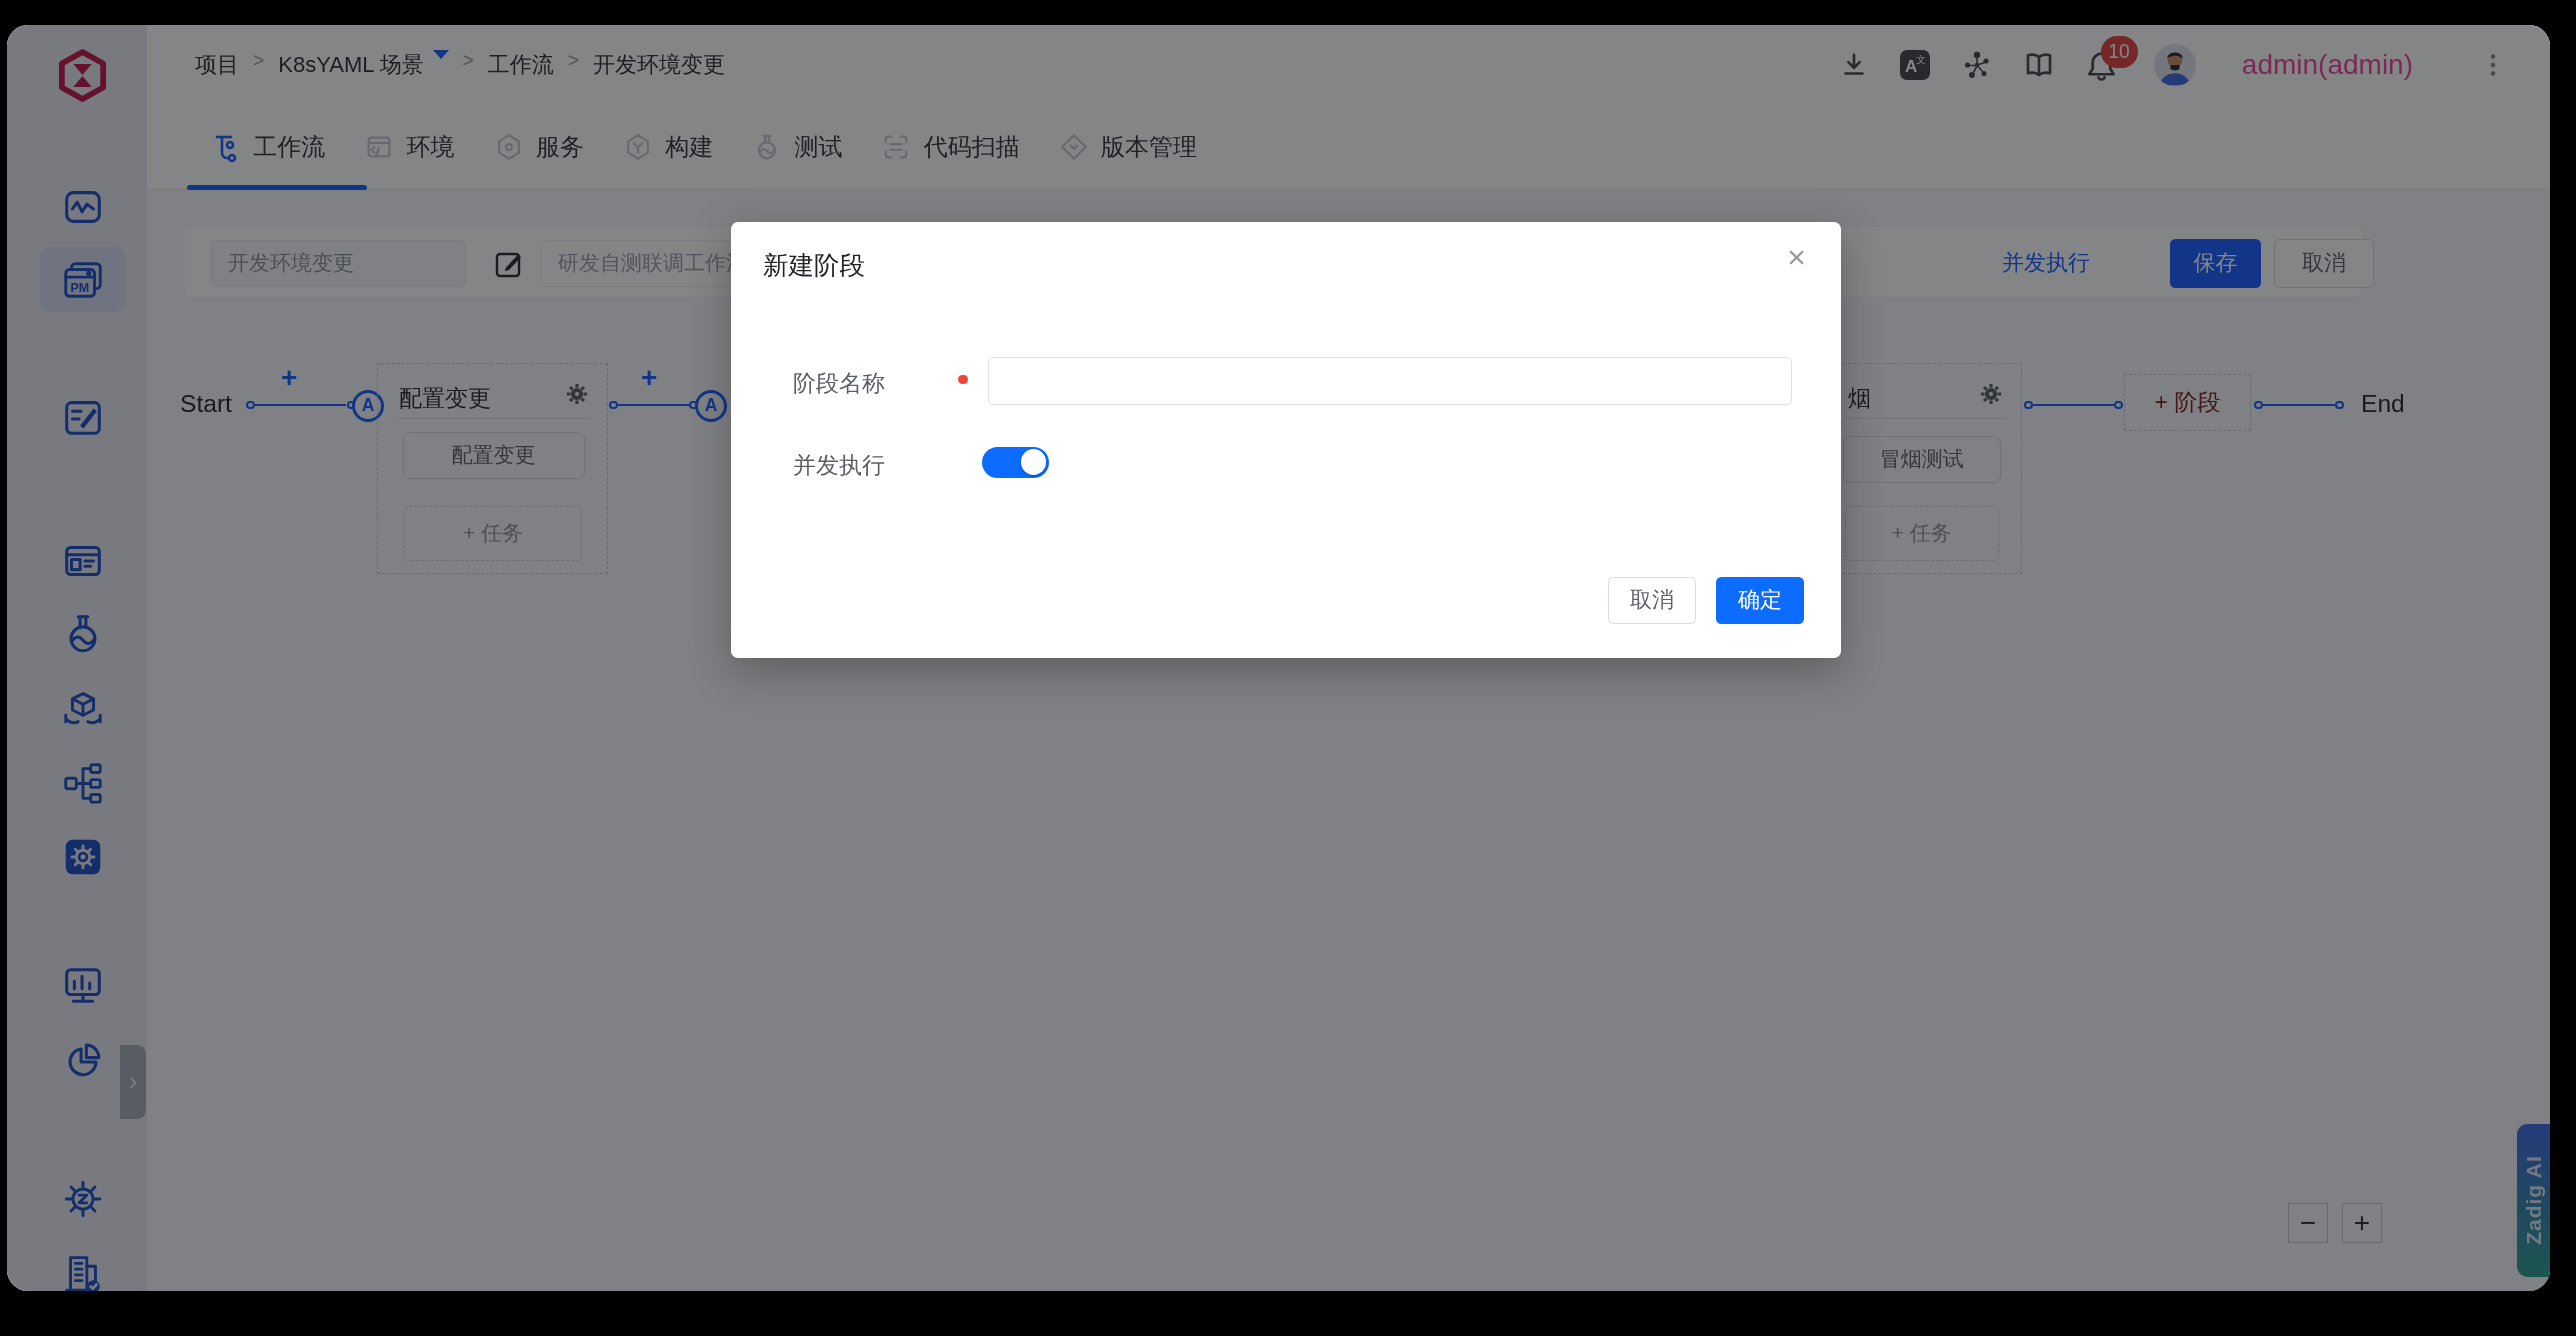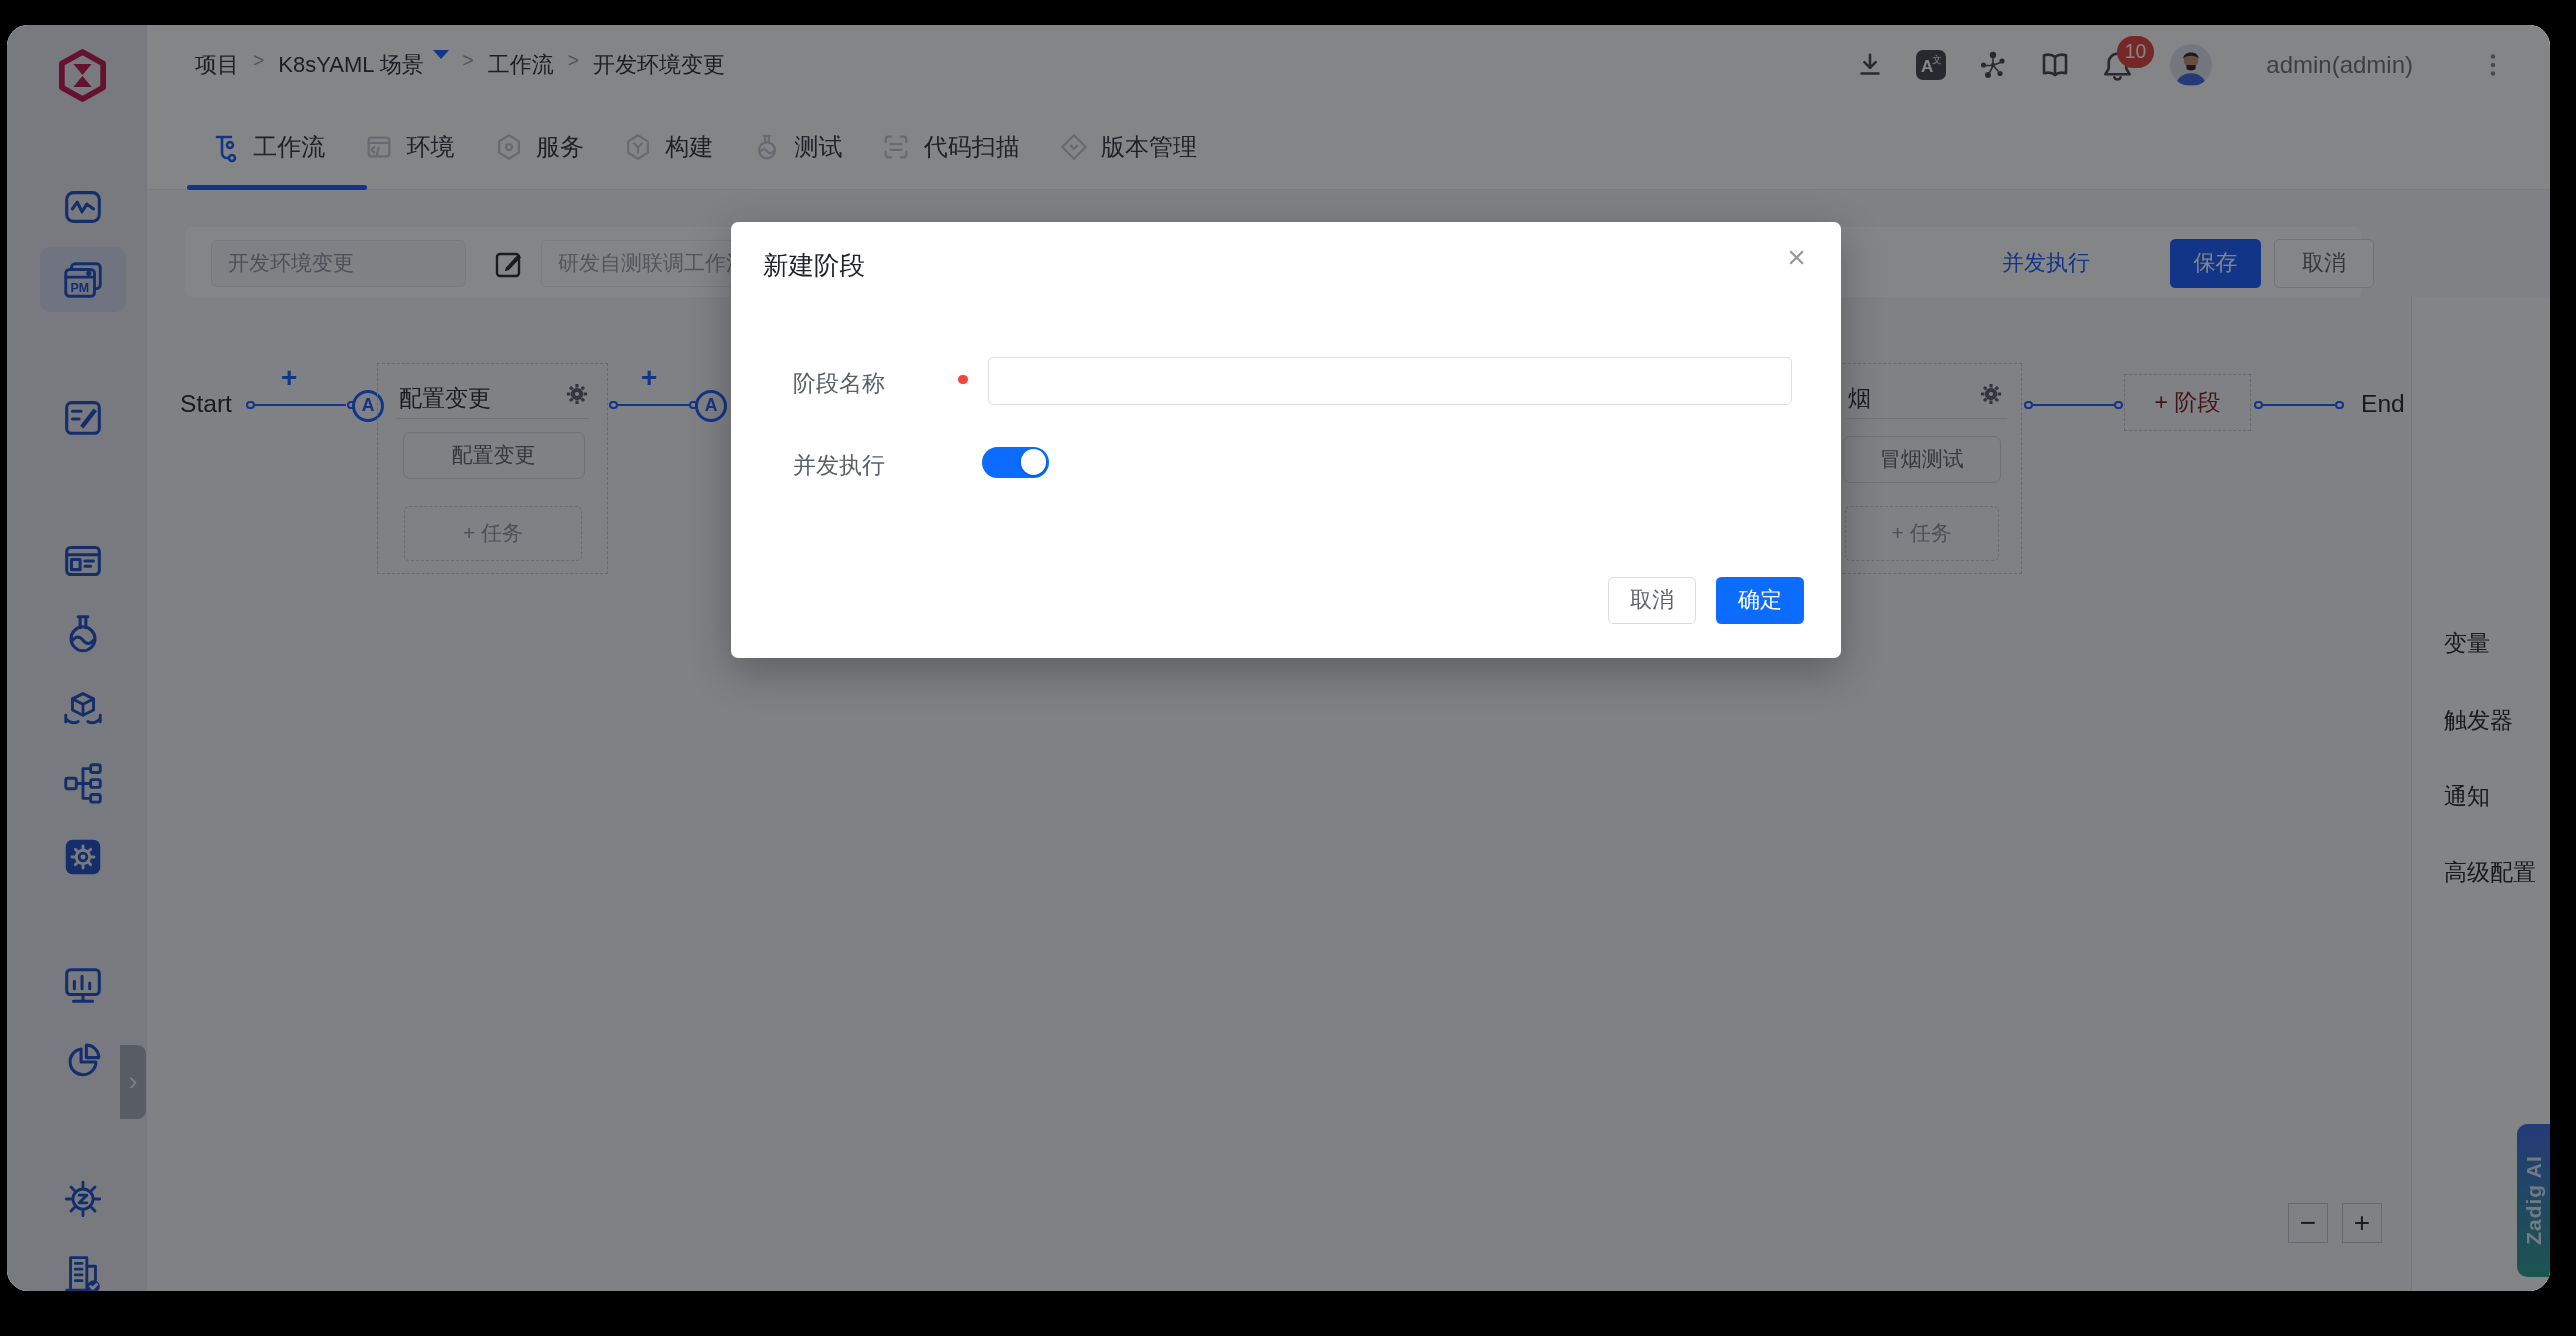--- a/index.html
+++ b/index.html
@@ -11,21 +11,21 @@
   #sidebar{left:0;top:0;width:140px;height:100%;background:#e6e9ee}
   .side-ic{left:53px;width:46px;height:46px;display:flex;justify-content:center}
   #side-active{left:33px;top:222px;width:86px;height:65px;border-radius:10.6px;background:#d4dcf0}
   #collapse-handle{left:113px;top:1020px;width:26px;height:74px;background:#a7adb6;border-radius:0 8.8px 8.8px 0;color:#eef0f3;font-size:26px;display:flex;align-items:center;justify-content:center;z-index:6}
   
   #topbar{left:140px;top:0;width:2403px;height:81px;background:#fff;border-bottom:0.9px solid #e8eaee;display:flex;align-items:center;z-index:5}
   .crumb{font-size:22px;color:#2f3237}
   .crumb-sep{font-size:19.3px;color:#9aa0a8;margin:0 14px}
   .caret{width:0;height:0;border-left:8px solid transparent;border-right:8px solid transparent;border-top:9.7px solid #1a5eff;margin-left:8.8px;display:inline-block}
   #top-actions{margin-left:auto;padding-right:42px;display:flex;align-items:center;gap:30px}
-  #username{font-size:24px;color:#737373;margin-left:23px}
+  #username{font-size:28px;color:#ec4899;margin-left:15px}
   #notif-badge{position:absolute;top:-12.3px;left:16px;min-width:37px;height:32px;border-radius:16px;background:#e0443e;color:#fff;font-size:19.3px;display:flex;align-items:center;justify-content:center;padding:0 5.3px;box-sizing:border-box}
   
   #tabbar{left:140px;top:81px;width:2403px;height:84px;background:#fff;border-bottom:0.9px solid #e8eaee;display:flex;align-items:center;padding-left:62px;gap:39px;box-sizing:border-box;z-index:5}
   .tab{display:flex;align-items:center;gap:12.3px;font-size:24px;color:#33363c}
   #tab-underline{left:180px;top:160px;width:180px;height:5.3px;border-radius:2.6px;background:#1a5eff;z-index:6}
   
   #toolbar-band{left:178px;top:202px;width:2177px;height:70px;background:#fff;border-radius:7px}
   .tb-input{box-sizing:border-box;border-radius:5.3px;font-size:21px;padding:0 16px;display:flex;align-items:center}
   #wf-name{left:204px;top:215px;width:255px;height:47px;background:#f6f7f9;border:0.9px solid #e4e7ec;color:#8d939c}
   #wf-desc{left:534px;top:215px;width:457px;height:47px;background:#fff;border:0.9px solid #ecedf1;color:#9aa0a8}
@@ -384,26 +384,20 @@
     <span class="a dot" style="left:1967px;top:211px"></span>
 
     <div class="a" id="add-stage" style="left:1977px;top:184px">+ 阶段</div>
 
     <span class="a dot" style="left:2107px;top:211px"></span>
     <span class="a line" style="left:2116px;top:214px;width:72px"></span>
     <span class="a dot" style="left:2188px;top:211px"></span>
     <span class="a node-label" style="left:2214px;top:200px">End</span>
   </div>
 
-  <aside class="a" id="right-panel">
-    <span class="panel-item" style="top:331px">变量</span>
-    <span class="panel-item" style="top:408px">触发器</span>
-    <span class="panel-item" style="top:484px">通知</span>
-    <span class="panel-item" style="top:560px">高级配置</span>
-  </aside>
 
   <div class="a zoom-btn" style="left:2281px;top:1178px">−</div>
   <div class="a zoom-btn" style="left:2335px;top:1178px">+</div>
 
   <div class="a" id="ai-badge">
         <span>Zadig AI</span>
       </div>
 
   <div class="a" id="overlay"></div>
 

